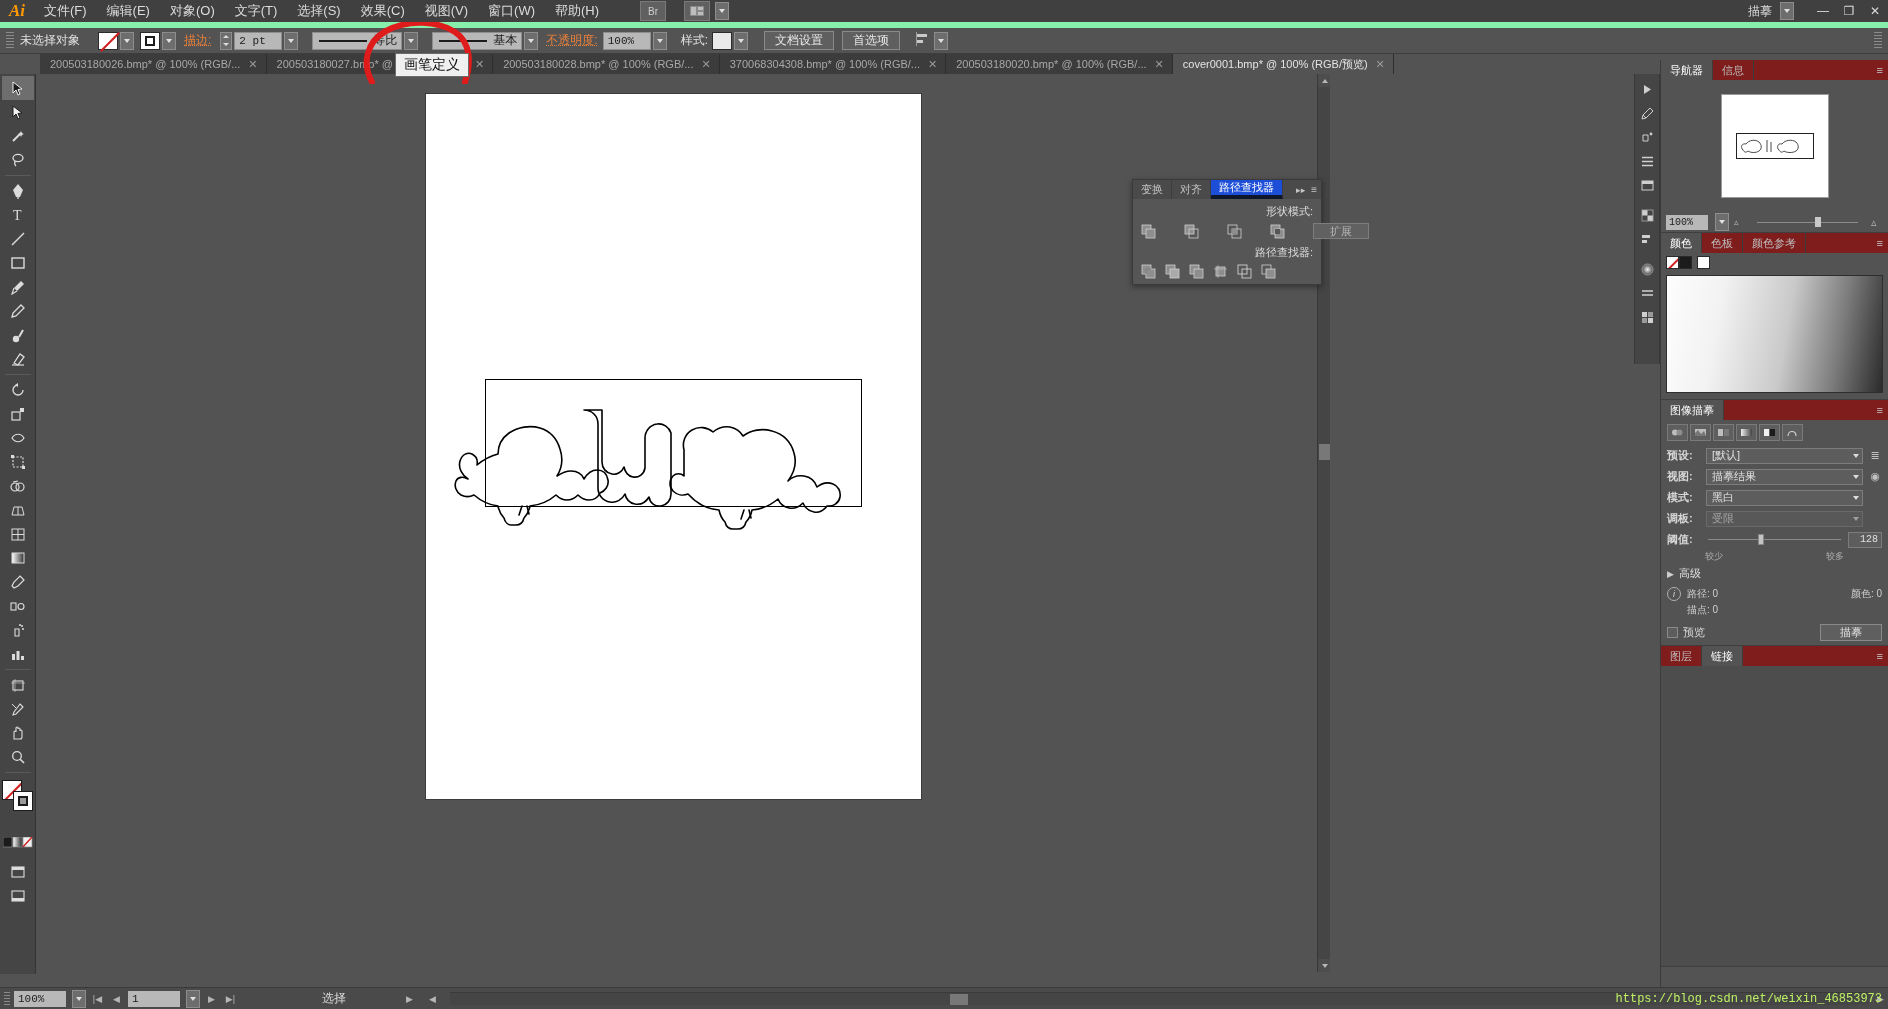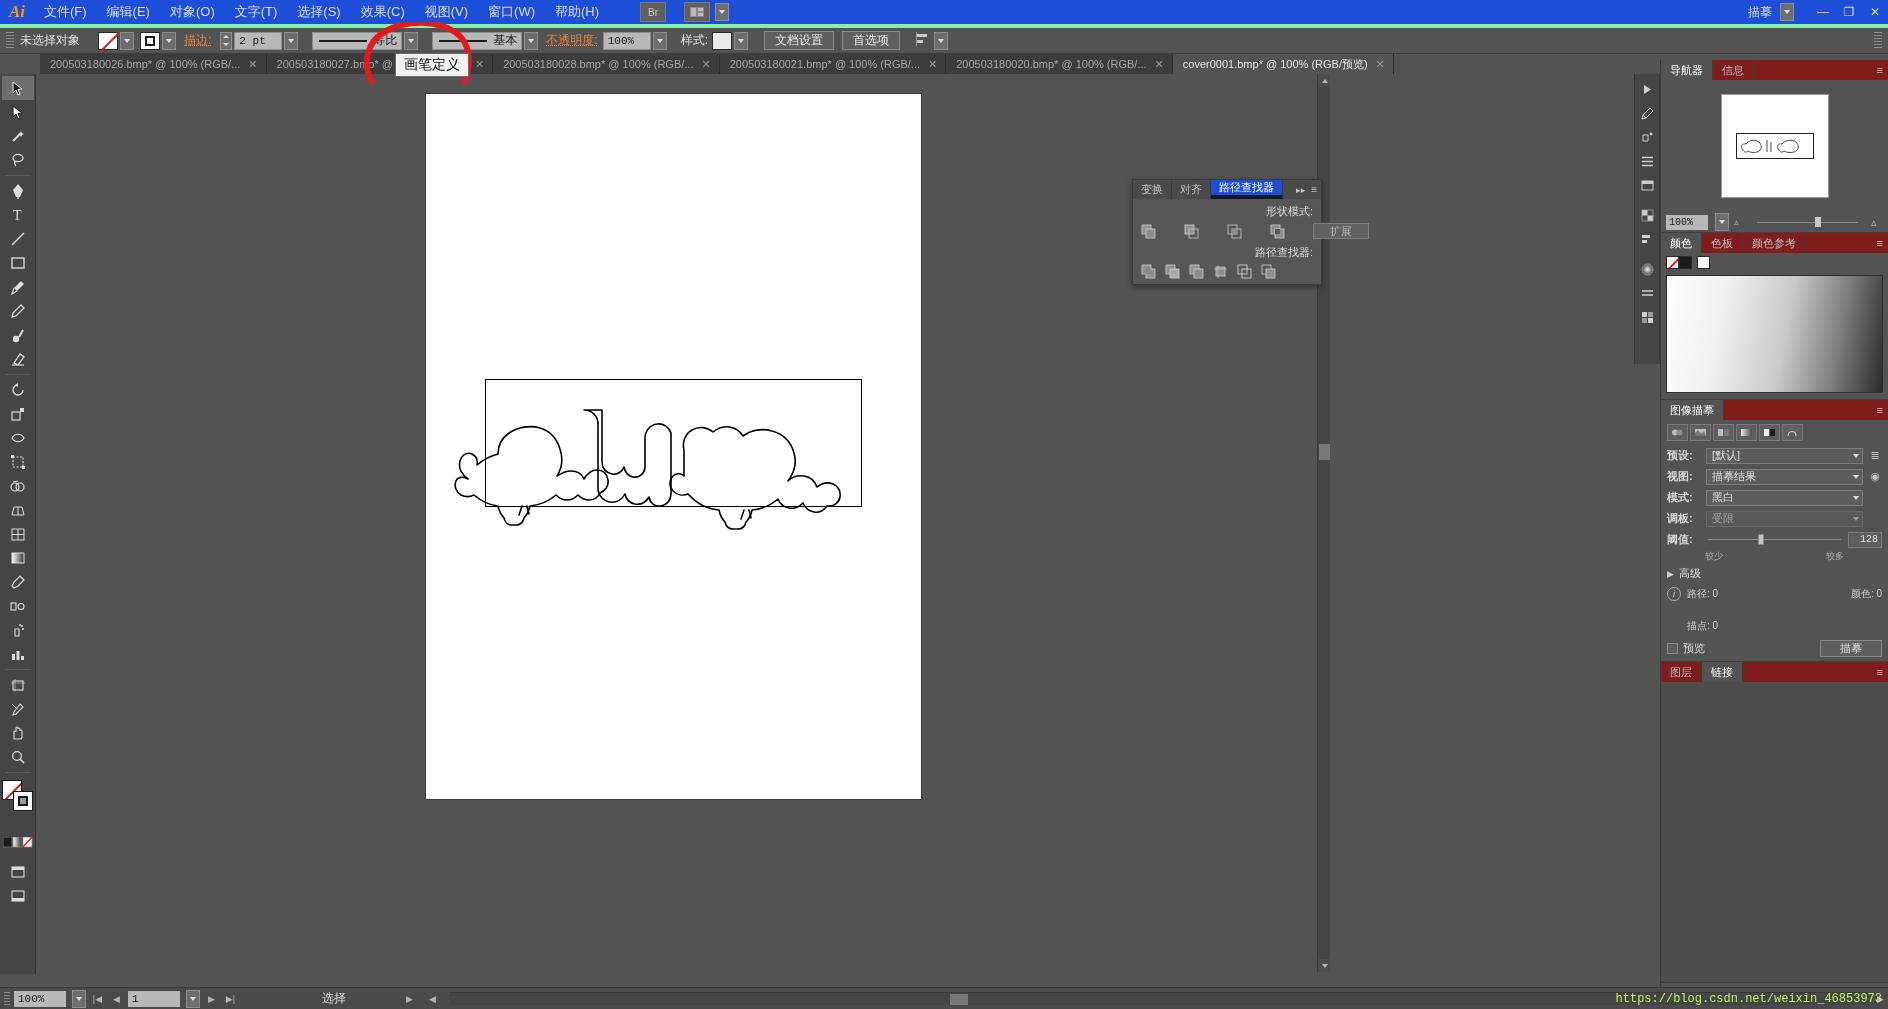--- a/index.html
+++ b/index.html
@@ -10,22 +10,22 @@
     font-family: "Liberation Sans", sans-serif;
     font-size: 12px;
     color: #d4d4d4;
     -webkit-font-smoothing: none;
   }
   #app { position: relative; width: 1888px; height: 1009px; }
 
   
   .menubar {
     position: absolute; left: 0; top: 0; width: 1888px; height: 28px;
-    background: #1d4ed8; display: flex; align-items: center;
-    border-bottom: 4px solid #86efac;
+    background: #404040; display: flex; align-items: center;
+    border-bottom: 6px solid #86efac;
   }
   .ai-logo {
     width: 34px; height: 28px; display: flex; align-items: center;
     justify-content: center; color: #ff9a00;
     font-weight: bold; font-size: 17px; font-style: italic;
     font-family: "Liberation Serif", serif;
   }
   .menu-item {
     padding: 0 10px; height: 28px; line-height: 28px;
     font-size: 13px; color: #dcdcdc; white-space: nowrap;
@@ -399,21 +399,21 @@
     </div>
     <div class="doc-tab">
       <span>200503180027.bmp* @ 100% (RGB/...</span>
       <span class="tab-close">✕</span>
     </div>
     <div class="doc-tab">
       <span>200503180028.bmp* @ 100% (RGB/...</span>
       <span class="tab-close">✕</span>
     </div>
     <div class="doc-tab">
-      <span>200503180021.bmp* @ 100% (RGB/...</span>
+      <span>370068304308.bmp* @ 100% (RGB/...</span>
       <span class="tab-close">✕</span>
     </div>
     <div class="doc-tab">
       <span>200503180020.bmp* @ 100% (RGB/...</span>
       <span class="tab-close">✕</span>
     </div>
     <div class="doc-tab active">
       <span>cover0001.bmp* @ 100% (RGB/预览)</span>
       <span class="tab-close">✕</span>
     </div>
@@ -994,21 +994,21 @@
         <span>高级</span>
       </div>
 
       <div class="it-info">
         <span class="it-info-ico">i</span>
         <span style="flex:1">
           <span class="it-stats">
             <span><span>路径:</span> <span>0</span></span>
             <span><span>颜色:</span> <span>0</span></span>
           </span>
-          <span class="it-stats" style="margin-top:18px">
+          <span class="it-stats" style="margin-top:2px">
             <span><span>描点:</span> <span>0</span></span>
             <span></span>
           </span>
         </span>
       </div>
 
       <div class="it-foot">
         <span class="chk"></span>
         <span style="font-size:11px;color:#d6d6d6">预览</span>
         <span class="it-trace-btn">描摹</span>

